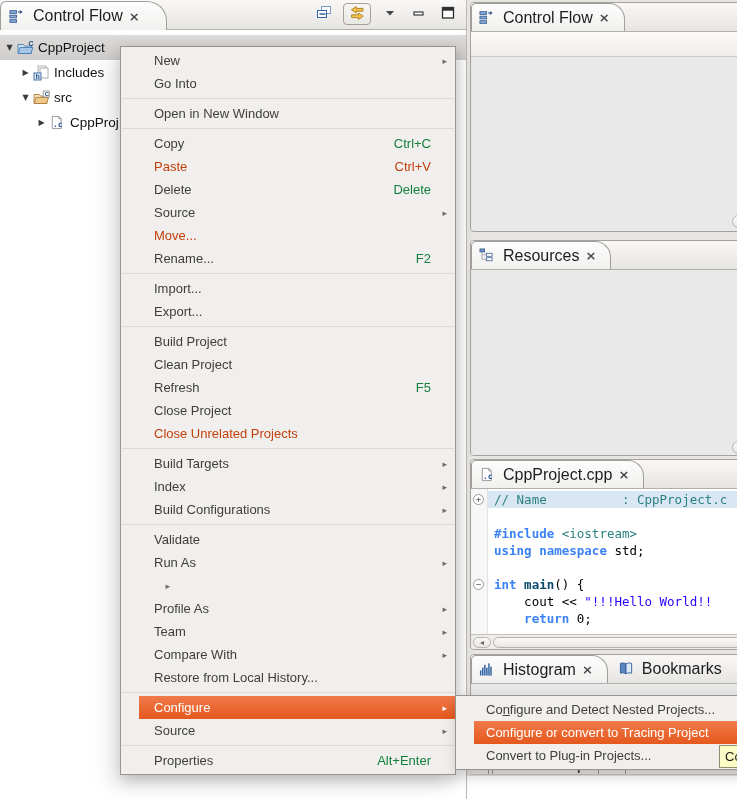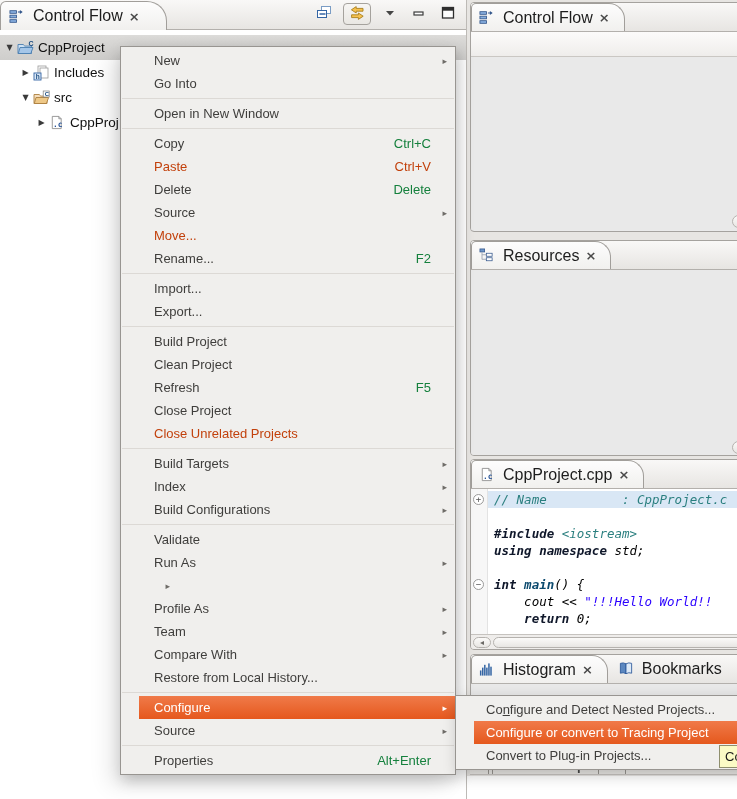--- a/index.html
+++ b/index.html
@@ -78,23 +78,23 @@
   
   .code-area { display:flex; background:#fff; height:146px; overflow:hidden; }
   .fold-margin { width:17px; background:#f7f7f7; border-right:1px solid #e3e3e3; }
   .code-lines { flex:1; padding-top:2px; font-family:"DejaVu Sans Mono", monospace;
     font-size:12.5px; line-height:17px; }
   .code-line { height:17px; white-space:pre; display:flex; position:relative; }
   .code-line.hl { background:#d9e7f5; }
   .fold-mark { position:absolute; left:-15px; top:3px; width:11px; height:11px;
     border:1px solid #9a9a9a; border-radius:50%; background:#fff; color:#555;
     font-size:9px; line-height:9px; text-align:center; }
-  .ct { padding-left:6px;font-style:italic; }
+  .ct { padding-left:6px; }
   .cmt { color:#2a7f7f; } .inc { color:#2a7f7f; }
-  .kw { color:#0f172a; font-weight:bold;text-align:center; }
+  .kw { color:#3b82f6; font-weight:bold;text-align:center; }
   .fn { color:#0c4a6e; font-weight:bold; }
   .str { color:#2a00ff; } .pl { color:#000; }
   .hscroll { position:absolute; left:0; right:0; bottom:0; height:15px;
     background:#efedeb; border-top:1px solid #c6c3bf; display:flex; align-items:center;
     padding:1px 2px; gap:2px; }
   .hs-btn { width:18px; height:11px; border:1px solid #b5b2ae; border-radius:6px;
     background:linear-gradient(#fbfaf9,#e8e6e3); font-size:8px; color:#6b6965;
     display:flex; align-items:center; justify-content:center; }
   .hs-thumb { flex:1; height:11px; border:1px solid #b5b2ae; border-radius:6px;
     background:linear-gradient(#fbfaf9,#e8e6e3); }

